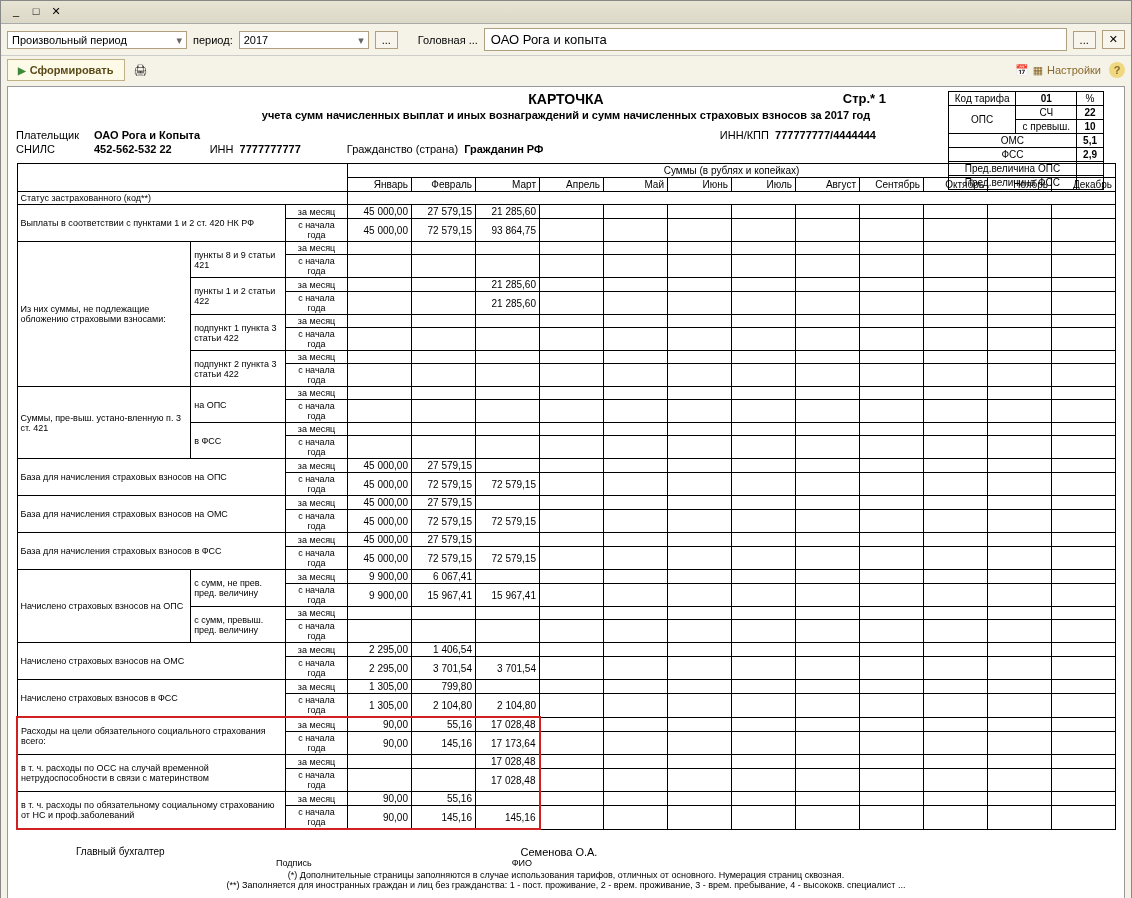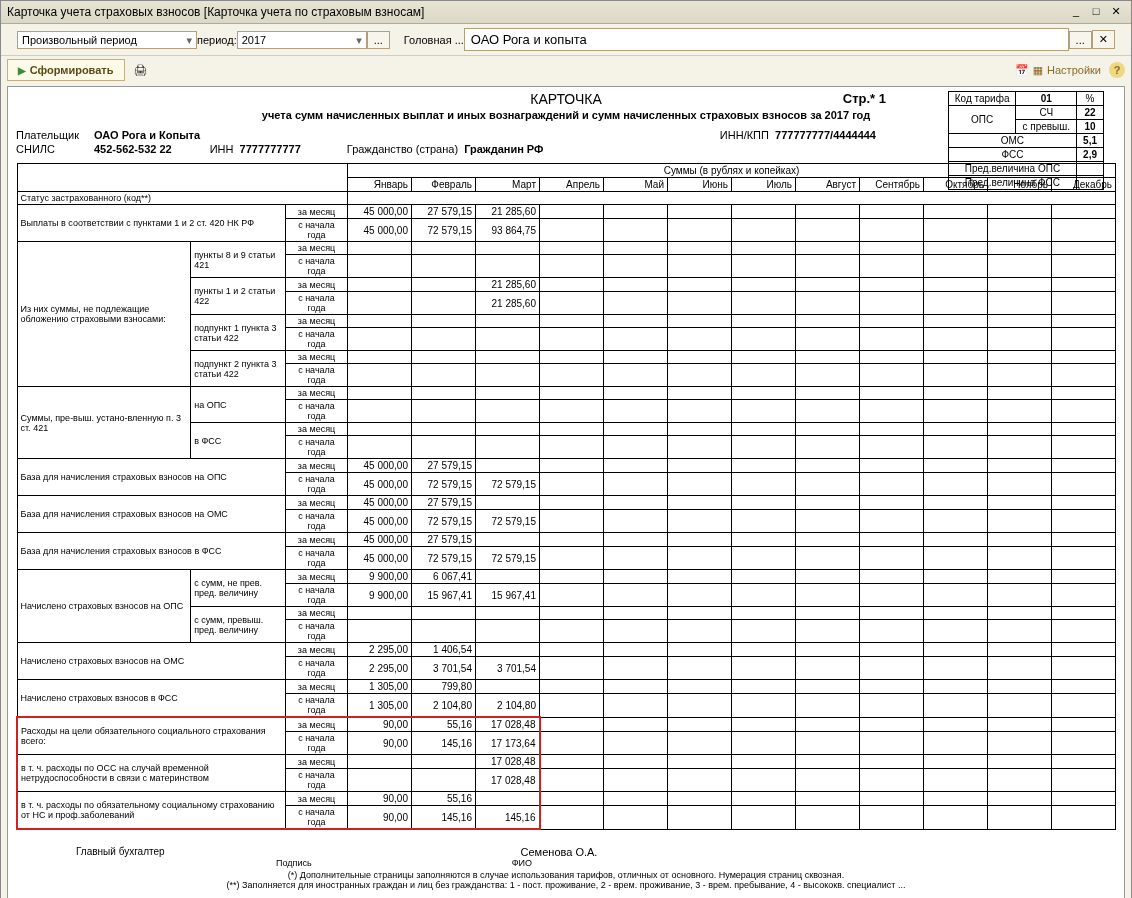--- a/index.html
+++ b/index.html
@@ -2,34 +2,34 @@
 <html><head>
 <meta charset="utf-8">
 <style>
 * { box-sizing: border-box; margin: 0; padding: 0; }
 body { font-family: Arial, sans-serif; font-size: 11px; background: #f0ede0; width: 1132px; }
 .window { border: 1px solid #888; background: #f5f2e8; }
 .titlebar { background: linear-gradient(#e8e4d4,#dcd8c8); padding: 3px 6px; font-size: 12px; border-bottom: 1px solid #aaa; display: flex; align-items: center; }
 .titlebar .title-text { flex: 1; }
 .win-btns { display: flex; gap: 2px; }
 .win-btn { width: 18px; height: 16px; text-align: center; cursor: pointer; font-size: 11px; line-height: 14px; }
-.toolbar { padding: 4px 16px; display: flex; align-items: center; border-bottom: 1px solid #ccc; background: #f5f2e8; }
+.toolbar { padding: 4px 6px; display: flex; align-items: center; gap: 6px; border-bottom: 1px solid #ccc; background: #f5f2e8; }
 .select { border: 1px solid #b0a080; background: #fff; padding: 2px 18px 2px 4px; font-size: 11px; position: relative; min-width: 80px; }
 .select::after { content: "▾"; position: absolute; right: 4px; top: 2px; color: #666; }
 .small-btn { border: 1px solid #b0a080; background: #f8f5ec; padding: 2px 6px; font-size: 11px; cursor: pointer; }
 .org-field { border: 1px solid #b0a080; background: #fff; padding: 3px 6px; flex: 1; font-size: 13px; }
 .toolbar2 { padding: 3px 6px; display: flex; align-items: center; gap: 8px; background: #f5f2e8; }
 .form-btn { border: 1px solid #c0b088; background: #fdfae8; padding: 4px 10px; font-weight: bold; color: #5a4a1a; cursor: pointer; display: flex; align-items: center; gap: 4px; }
 .form-btn .play { color: #3a8a3a; font-size: 10px; }
 .icon-btn { width: 16px; height: 16px; cursor: pointer; display: inline-flex; align-items: center; justify-content: center; font-size: 11px; }
 .settings-link { color: #8a6a2a; cursor: pointer; margin-left: auto; display: flex; align-items: center; gap: 4px; }
 .help { width: 16px; height: 16px; border-radius: 50%; background: #f0d880; text-align: center; font-weight: bold; color: #8a6a2a; line-height: 16px; }
 .doc-area { background: #fff; margin: 2px 6px 6px 6px; border: 1px solid #999; padding: 4px 8px 8px 8px; height: 840px; overflow: auto; position: relative; }
 .doc-header { position: relative; }
-.doc-title { text-align: center; font-weight: normal; font-size: 14px; }
+.doc-title { text-align: center; font-weight: bold; font-size: 14px; }
 .doc-subtitle { text-align: center; font-weight: bold; font-size: 11px; margin-top: 2px; }
 .page-num { position: absolute; right: 230px; top: 0; font-size: 13px; }
 .rates-box { position: absolute; right: 12px; top: 0; }
 .rates-box table { border-collapse: collapse; font-size: 10px; }
 .rates-box td { border: 1px solid #000; padding: 1px 6px; text-align: center; }
 .info-block { margin-top: 8px; font-size: 11px; }
 .info-row { display: flex; gap: 8px; margin-top: 2px; }
 .info-label { width: 70px; }
 .info-val { font-weight: bold; }
 .main-table { border-collapse: collapse; width: 100%; margin-top: 8px; font-size: 10px; }
@@ -42,21 +42,20 @@
 .sign-row { display: flex; margin-top: 16px; gap: 36px; }
 .sign-role { font-size: 10px; margin-left: 60px; }
 .sign-line { margin-left: 60px; font-size: 9px; display: flex; gap: 200px; }
 .sign-fio { font-size: 11px; margin-left: 320px; }
 </style>
 </head>
 <body>
 
 <div class="window">
   <div class="titlebar">
-    <span class="title-text">Карточка учета страховых взносов [Карточка учета по страховым взносам]</span>
     <div class="win-btns">
       <span class="win-btn">_</span>
       <span class="win-btn">□</span>
       <span class="win-btn">✕</span>
     </div>
   </div>
 
   <div class="toolbar">
     <div class="select" style="width:180px"><span>Произвольный период</span></div>
     <span>период:</span>

